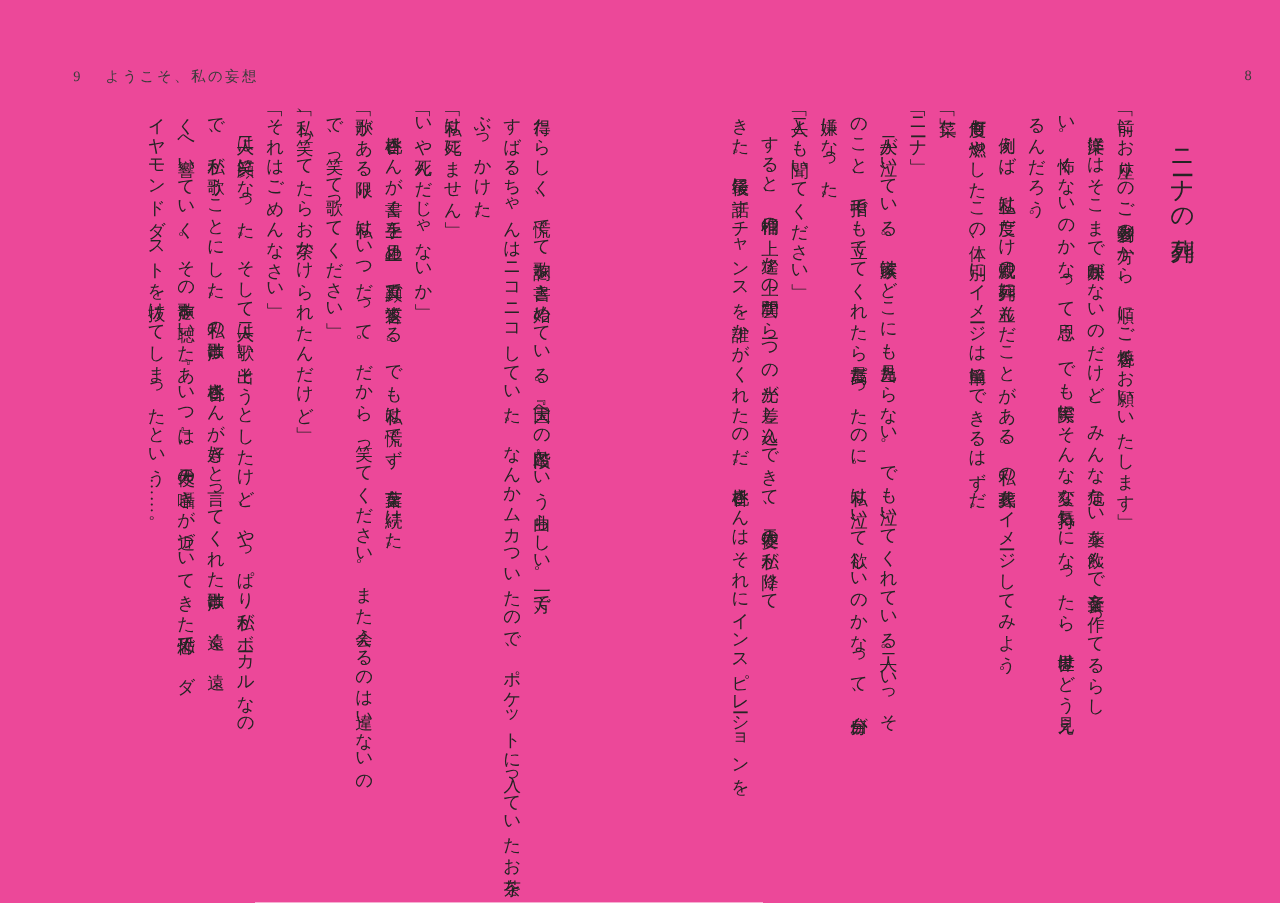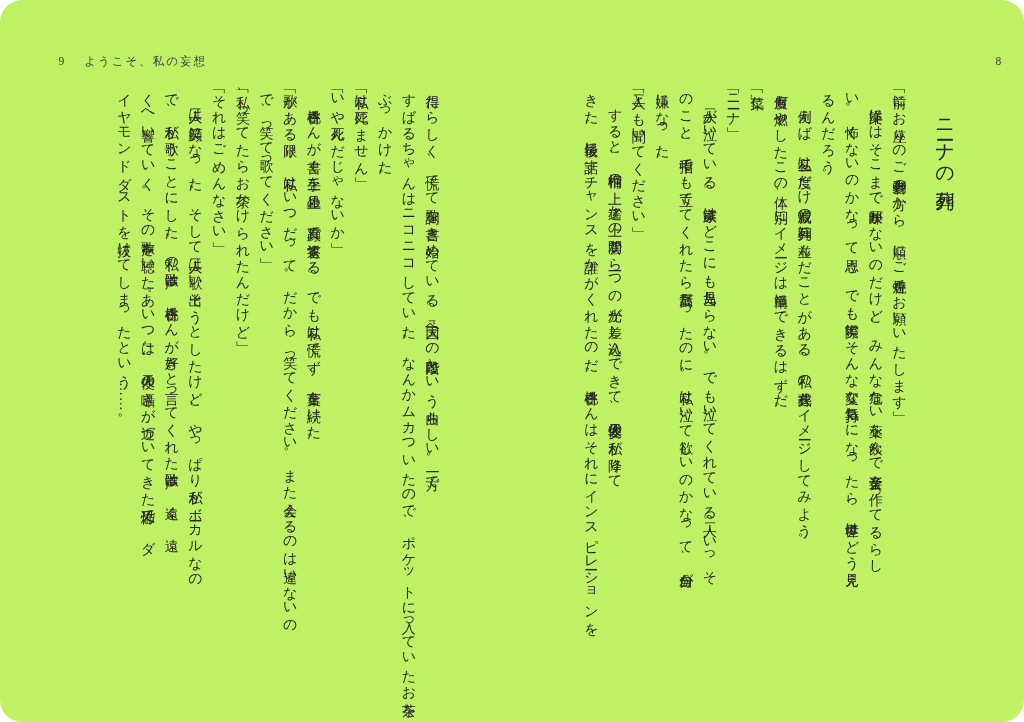--- a/index.html
+++ b/index.html
@@ -4,25 +4,24 @@
 <style>
   html, body {
     margin: 0;
     padding: 0;
     background: #ffffff;
   }
   .canvas {
     position: relative;
     width: 1024px;
     height: 722px;
-    background: #bef264;
+    background: #ec4899;
     overflow: hidden;
     font-family: "Liberation Serif", "DejaVu Serif", serif;
     color: #242424;
-    border-radius: 22px;
   }
 
   
   .running-header {
     position: absolute;
     font-size: 11.5px;
     color: #3c3c3c;
     white-space: pre;
   }
   .running-header.left  { top: 42px; left: 47px; }

